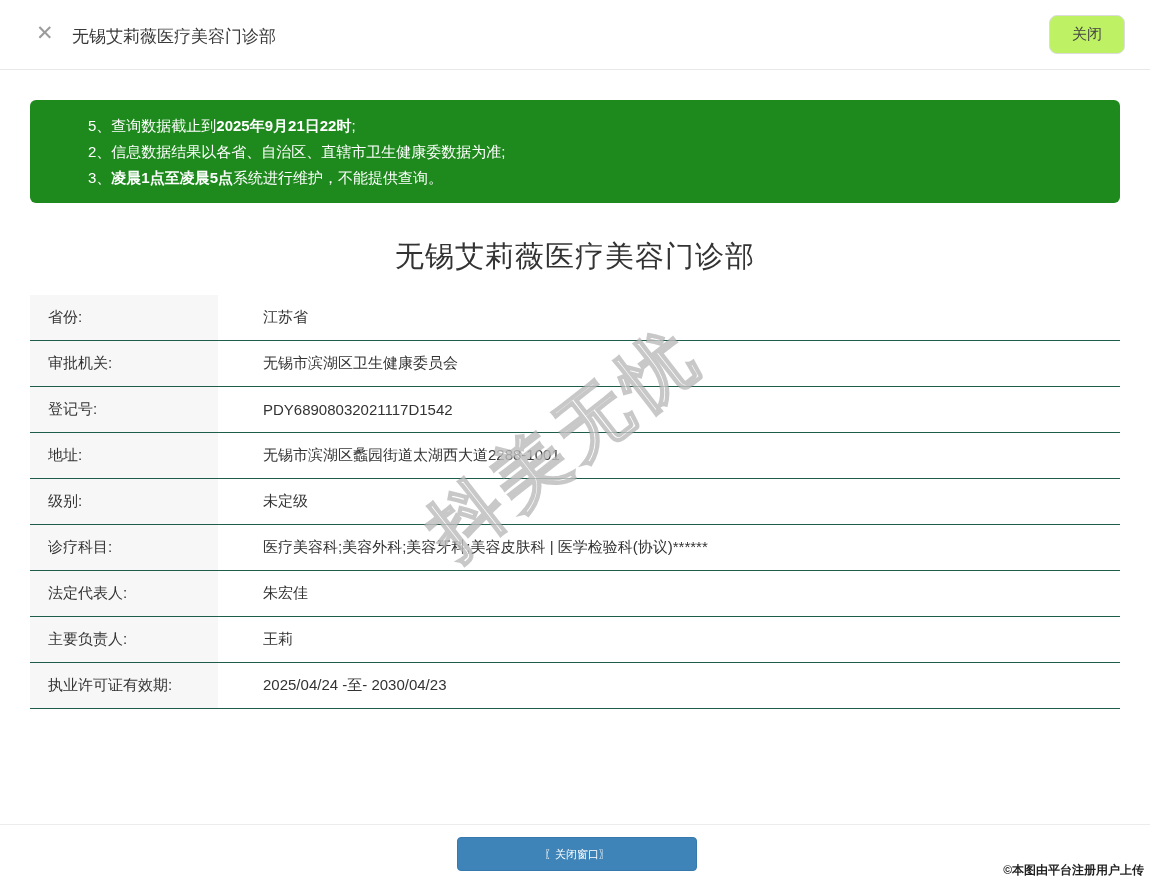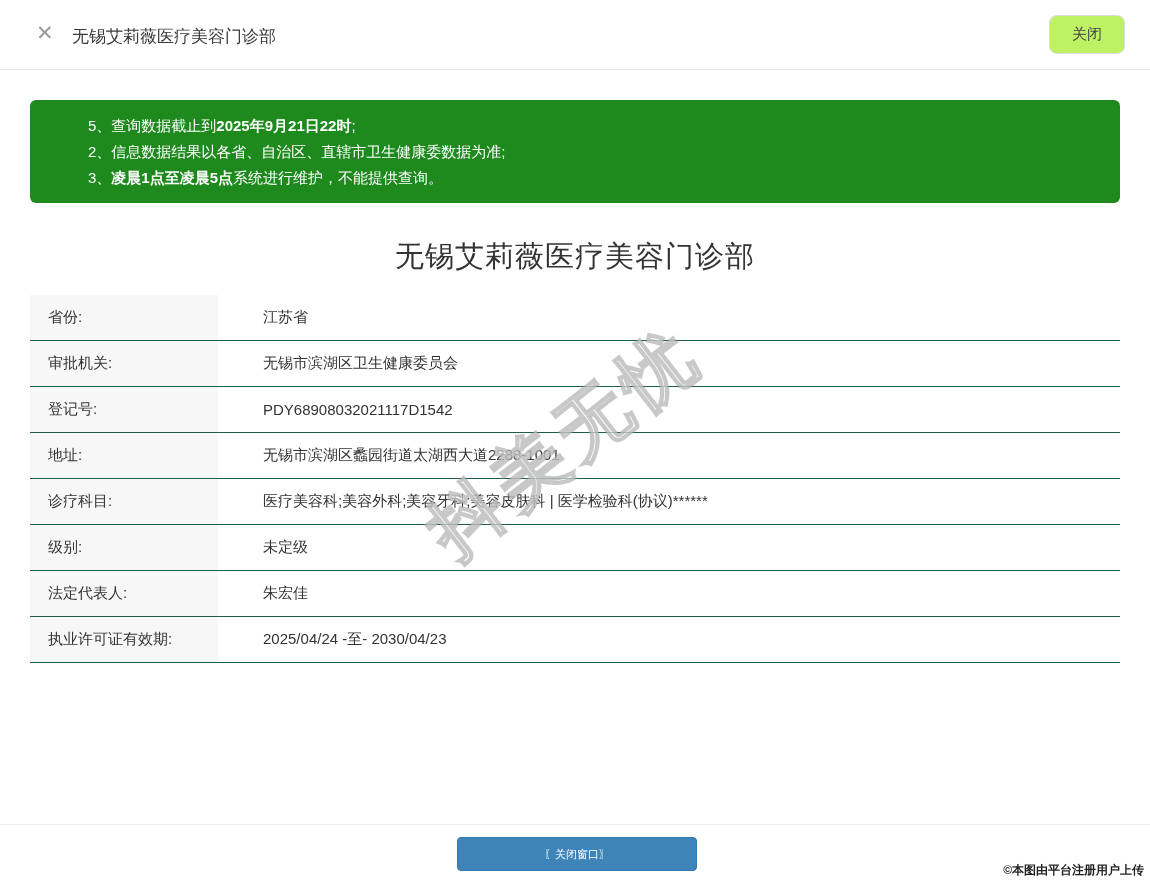--- a/index.html
+++ b/index.html
@@ -135,30 +135,34 @@
   </div>
   <div class="info-row">
     <div class="info-label">登记号:</div>
     <div class="info-value">PDY68908032021117D1542</div>
   </div>
   <div class="info-row">
     <div class="info-label">地址:</div>
     <div class="info-value">无锡市滨湖区蠡园街道太湖西大道2288-1001</div>
   </div>
   <div class="info-row">
+    <div class="info-label">级别:</div>
+    <div class="info-value">未定级</div>
+  </div>
+  <div class="info-row">
     <div class="info-label">诊疗科目:</div>
     <div class="info-value">医疗美容科;美容外科;美容牙科;美容皮肤科 | 医学检验科(协议)******</div>
   </div>
   <div class="info-row">
-    <div class="info-label">级别:</div>
-    <div class="info-value">未定级</div>
+    <div class="info-label">法定代表人:</div>
+    <div class="info-value">朱宏佳</div>
   </div>
   <div class="info-row">
-    <div class="info-label">法定代表人:</div>
-    <div class="info-value">朱宏佳</div>
+    <div class="info-label">主要负责人:</div>
+    <div class="info-value">王莉</div>
   </div>
   <div class="info-row">
     <div class="info-label">执业许可证有效期:</div>
     <div class="info-value">2025/04/24 -至- 2030/04/23</div>
   </div>
 </div>
 
 <div class="watermark">抖美无忧</div>
 
 <div class="footer-sep"></div>

